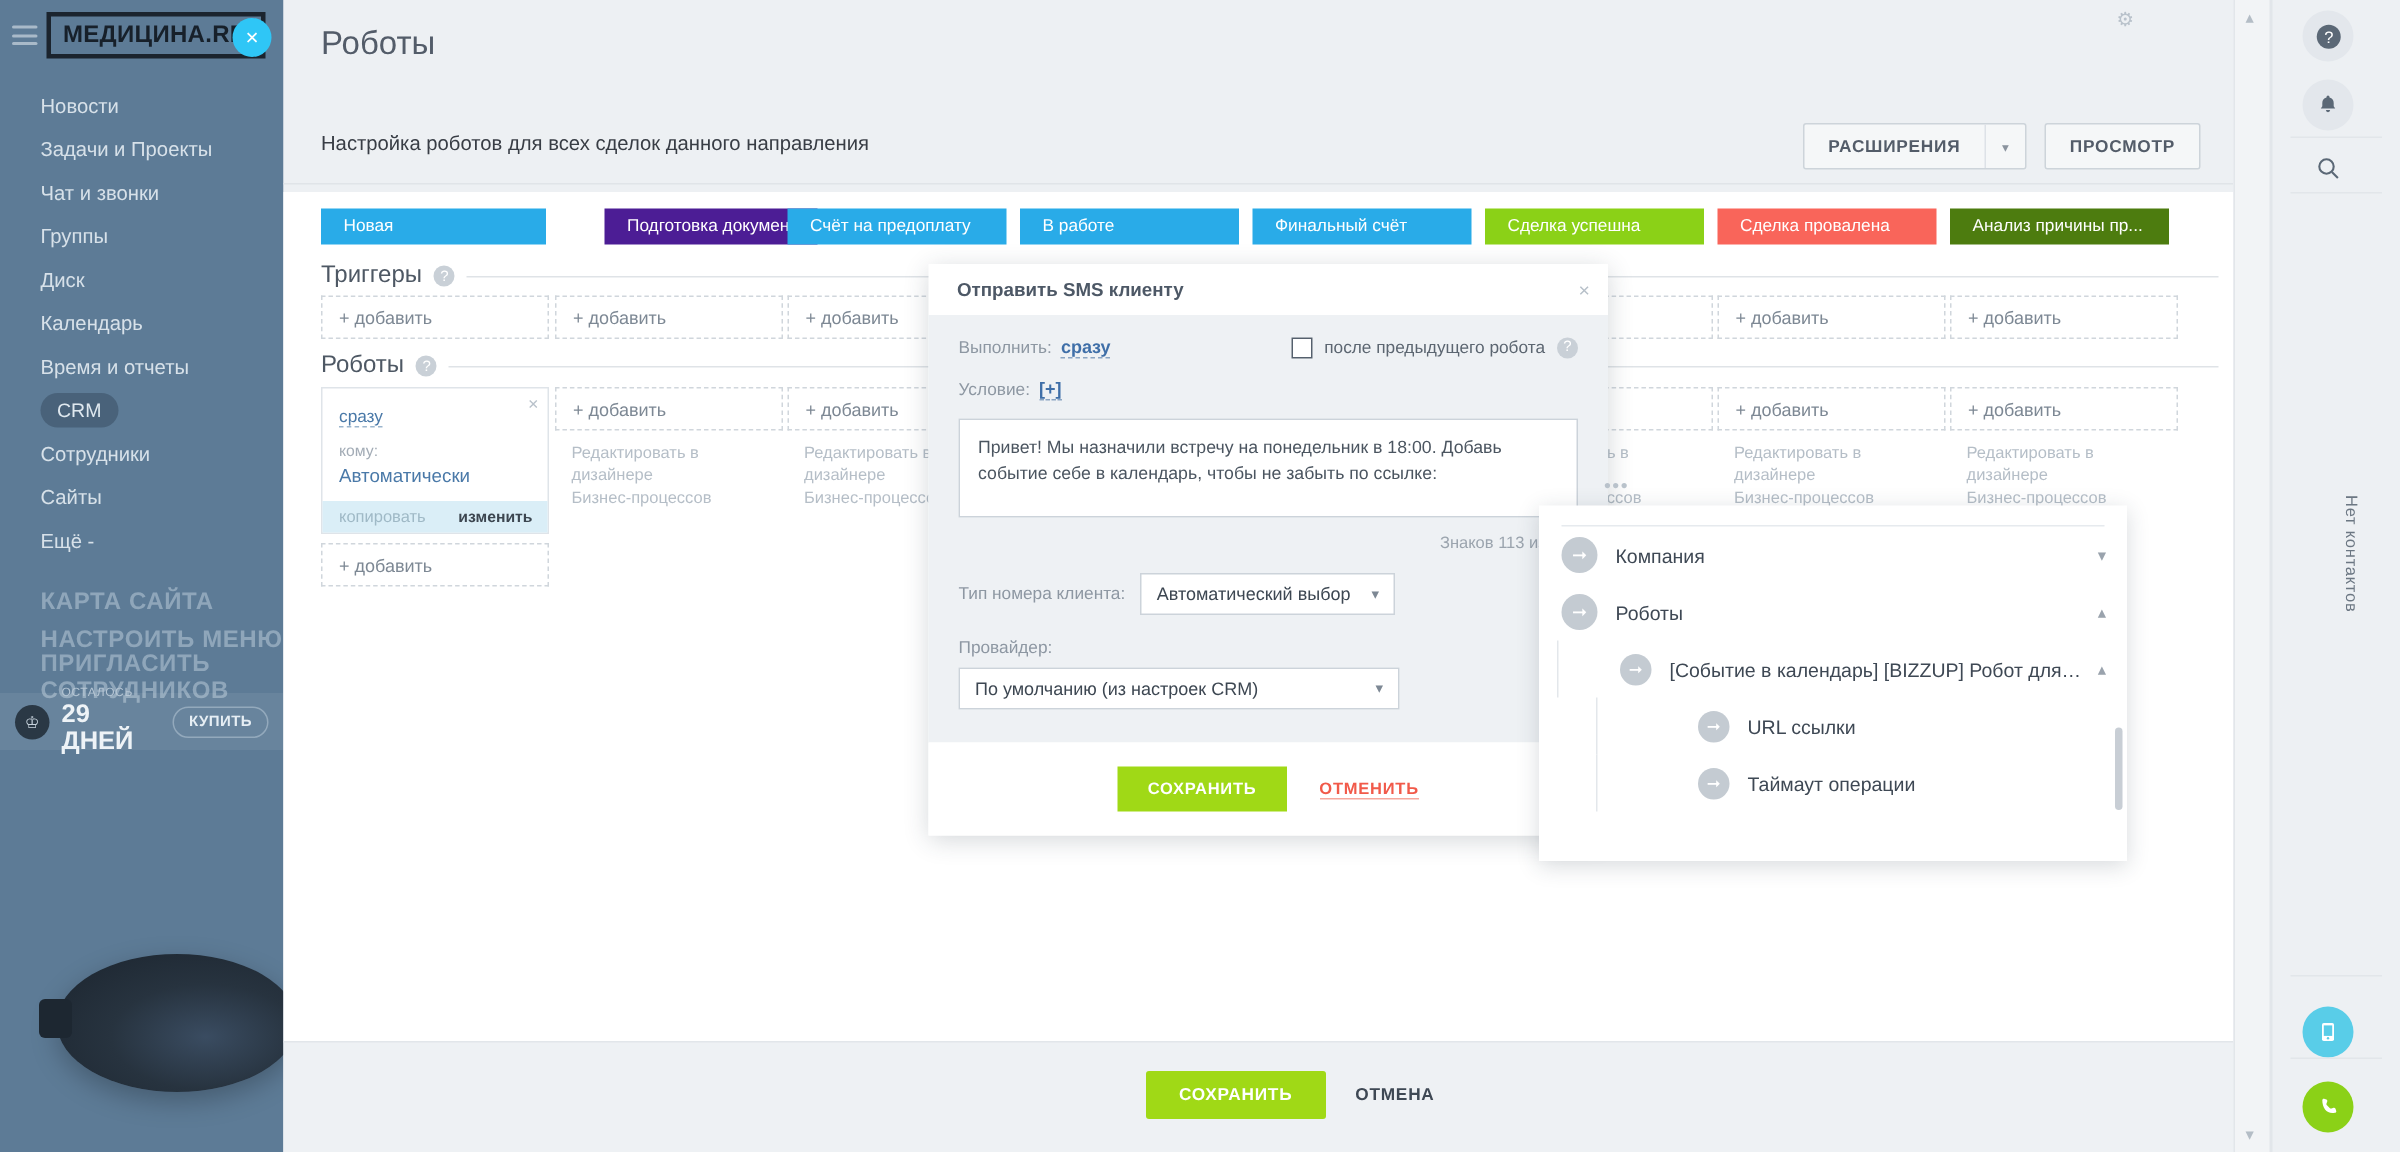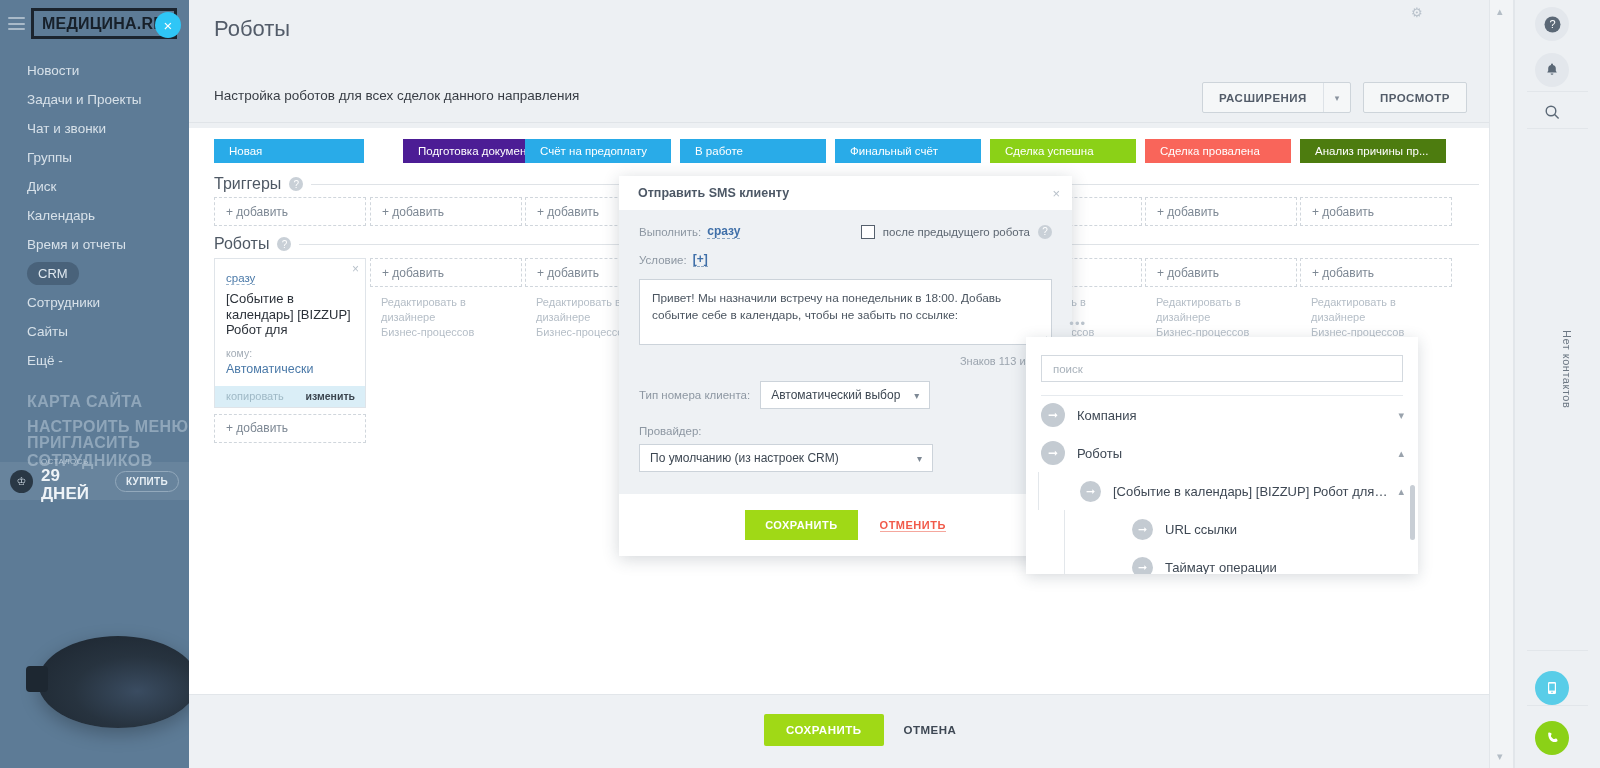--- a/index.html
+++ b/index.html
@@ -400,21 +400,20 @@
       <div class="t">Роботы</div>
       <div class="qm">?</div>
       <div class="line"></div>
     </div>
     <div class="colrow" id="robot-row" style="top:258px">
         <div class="col" style="left: 0px;">
           <div class="robot-card">
             <div class="rc-x">×</div>
             <div class="rc-body">
               <div><span class="rc-when">сразу</span></div>
-              <div class="rc-title">[Событие в календарь] [BIZZUP] Робот для</div>
               <div class="rc-lbl">кому:</div>
               <div class="rc-val">Автоматически</div>
             </div>
             <div class="rc-foot">
               <span class="rc-copy">копировать</span>
               <span class="rc-edit">изменить</span>
             </div>
           </div>
           <div class="add-box" style="margin-top: 6px;">+ добавить</div>
         </div>
@@ -550,23 +549,20 @@
         <span class="sel-caret caret-d"></span>
       </div>
     </div>
     <div class="modal-foot">
       <div class="btn-save-sm">СОХРАНИТЬ</div>
       <div class="btn-cancel-sm">ОТМЕНИТЬ</div>
     </div>
   </div>
 
   <div class="tree">
-    <div class="tree-search">
-      <span>поиск</span>
-    </div>
     <div class="tree-hr"></div>
     <div id="tree-nodes">
         <div class="tnode" style="padding-left: 15px; margin-left: 0px;">
           <div class="tarrow">➞</div>
           <div class="tlabel">Компания</div>
           <div class="tchev caret-d"></div>
         </div>
         <div class="tnode" style="padding-left: 15px; margin-left: 0px;">
           <div class="tarrow">➞</div>
           <div class="tlabel">Роботы</div>

